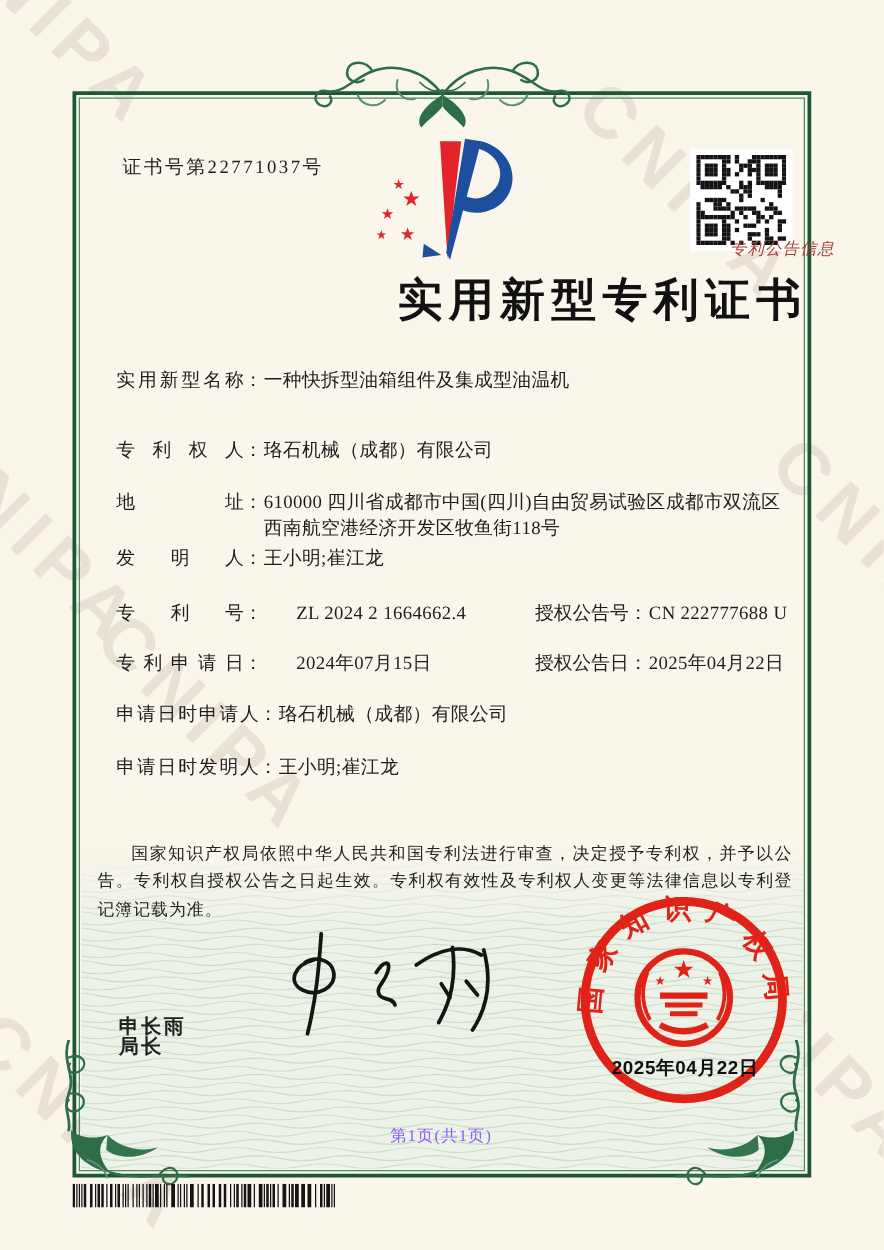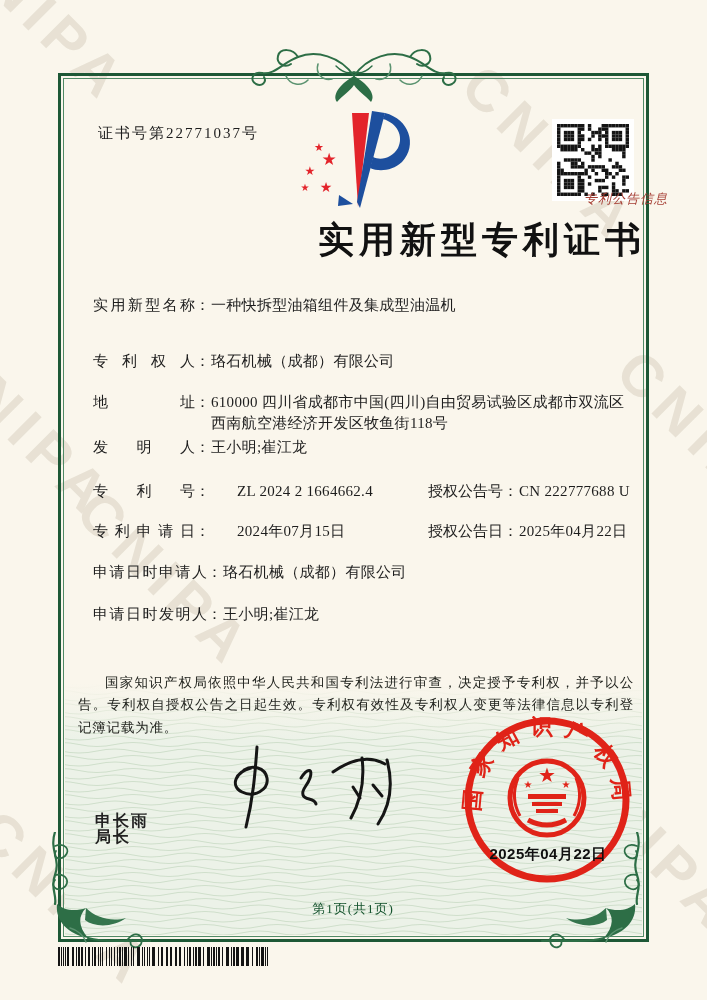--- a/index.html
+++ b/index.html
@@ -55,21 +55,21 @@
   .sig-name{position:absolute;left:95px;top:811px;font-family:"Liberation Sans","DejaVu Sans",sans-serif;
             font-size:16px;font-weight:700;color:#222;z-index:5;letter-spacing:2px;}
   .signature{position:absolute;left:205px;top:742px;z-index:6;}
 
   .seal{position:absolute;left:460px;top:716px;z-index:6;}
   .seal-date{position:absolute;left:473px;top:845px;width:150px;text-align:center;z-index:7;
              font-family:"Liberation Sans","DejaVu Sans",sans-serif;font-size:15px;font-weight:700;
              color:#101010;letter-spacing:0.5px;}
 
   .footer{position:absolute;left:253px;top:900px;width:200px;text-align:center;
-          font-size:13px;letter-spacing:1px;z-index:5;color:#14532d;}
+          font-size:13px;letter-spacing:1px;z-index:5;color:#8b5cf6;}
 
   .barcode{position:absolute;left:58px;top:947px;z-index:5;}
 
   .orn{position:absolute;z-index:4;}
 </style>
 </head>
 <body>
 
 <div class="page">
 

